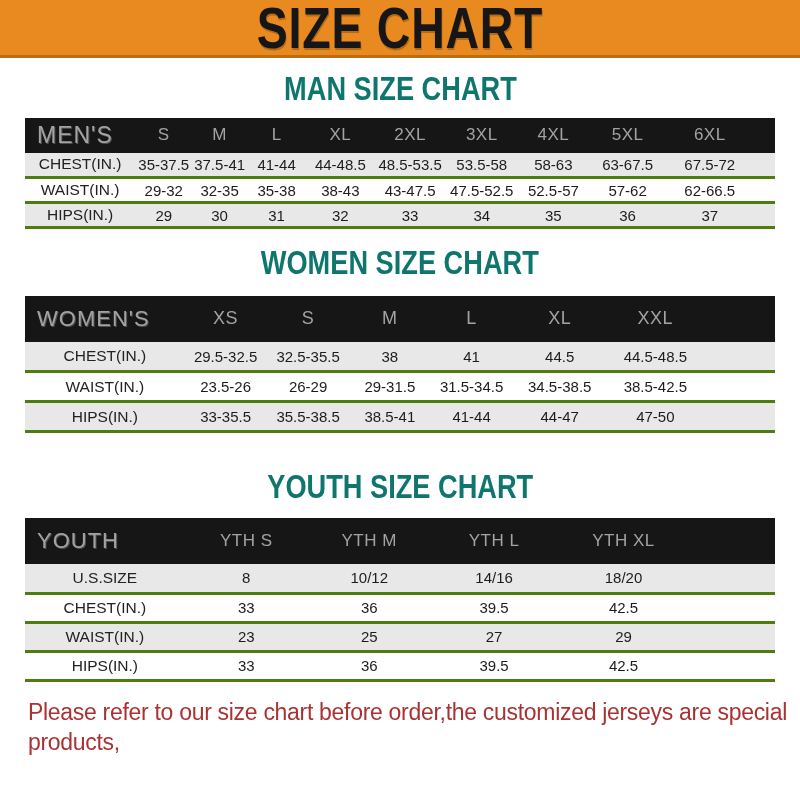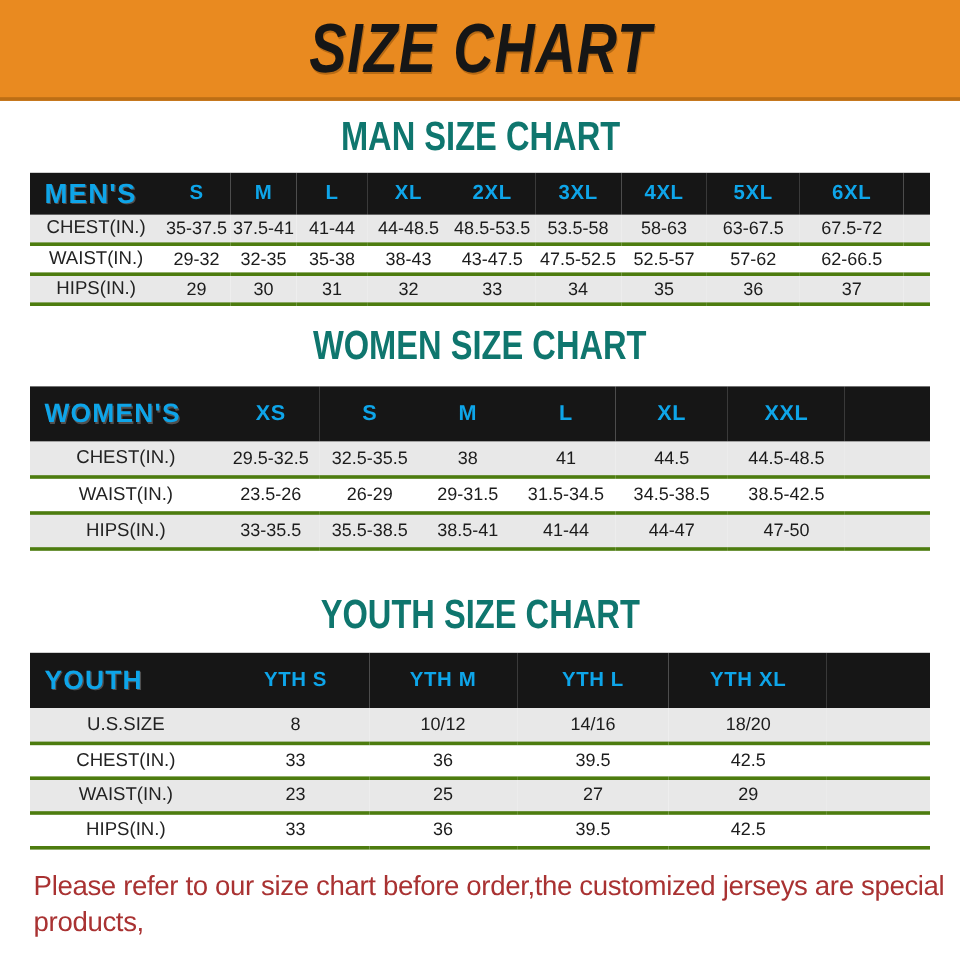--- a/index.html
+++ b/index.html
@@ -11,24 +11,24 @@
   }
   :root {
     --banner-bg: #E98A20;
     --banner-line: #BC6E15;
     --bar-bg: #161616;
     --stripe: #E8E8E8;
     --ink: #161616;
     --note-red: #A93232;
   }
   .banner {
-    height: 84px;
+    height: 58px;
     background: var(--banner-bg);
     border-bottom: 3px solid var(--banner-line);
-    display: flex; align-items: center; justify-content: center; font-style: italic;
+    display: flex; align-items: center; justify-content: center;
   }
   .banner-title {
     display: inline-block;
     font-size: 58px;
     font-weight: bold;
     color: var(--ink);
     letter-spacing: 1px;
     line-height: 1;
     transform: scaleX(0.80);
     text-shadow: 1px 2px 0 rgba(90,45,0,0.35);
@@ -52,22 +52,22 @@
   #youth-heading { margin-top: 36px; margin-bottom: 13px; }
 
   .size-table {
     width: 750px;
     margin: 0 auto;
     border-collapse: collapse;
     table-layout: fixed;
   }
   .size-table thead tr { background: var(--bar-bg); }
   .size-table thead th {
-    color: #0ea5e9;
-    font-weight: bold;
+    color: #a3a3a3;
+    font-weight: normal;
     text-align: center;
     font-size: 17px;
     letter-spacing: 0.5px;
   }
   .size-table thead th.label-cell {
     text-align: left;
     padding-left: 12px;
     font-size: 23px;
     letter-spacing: 1px;
     text-shadow: 1px 1px 0 rgba(255,255,255,0.25);

